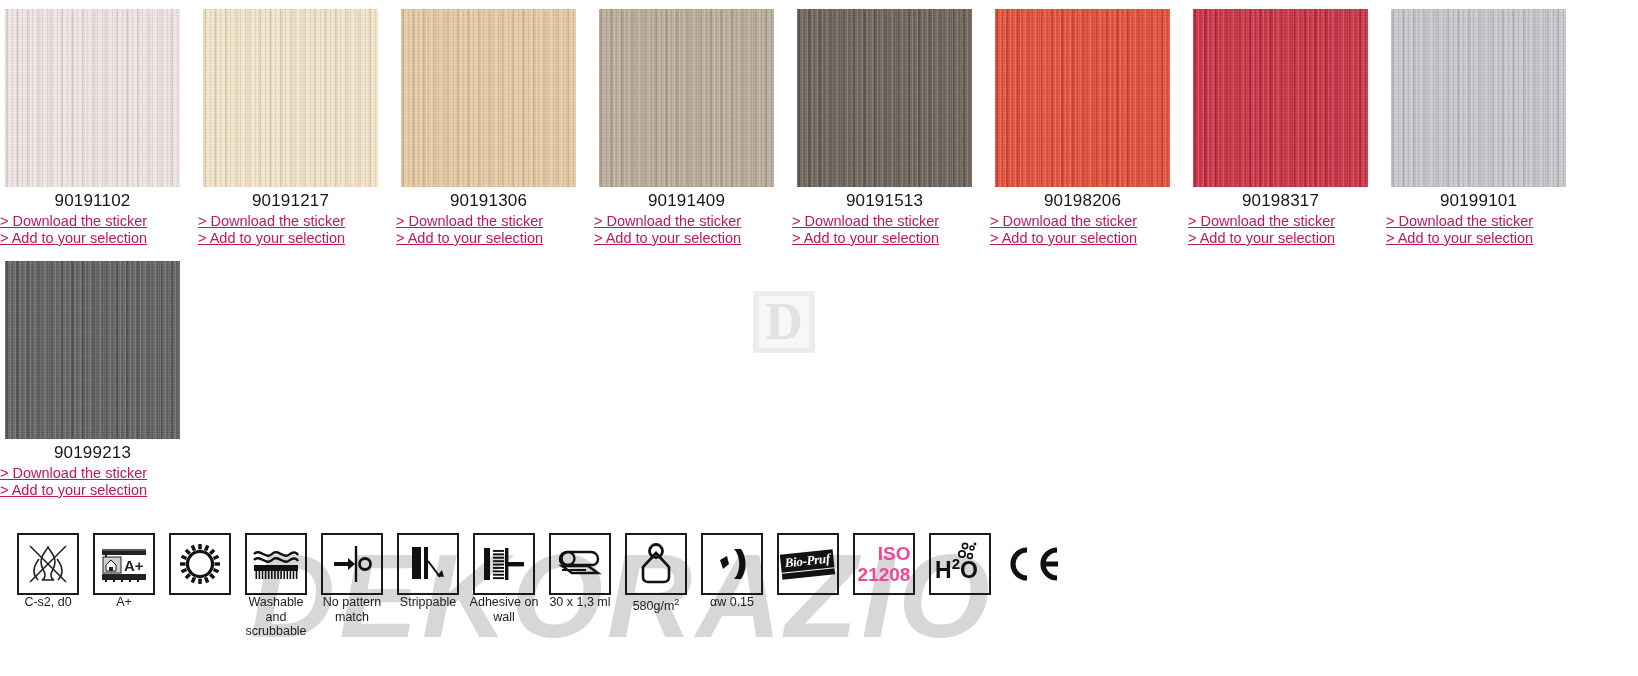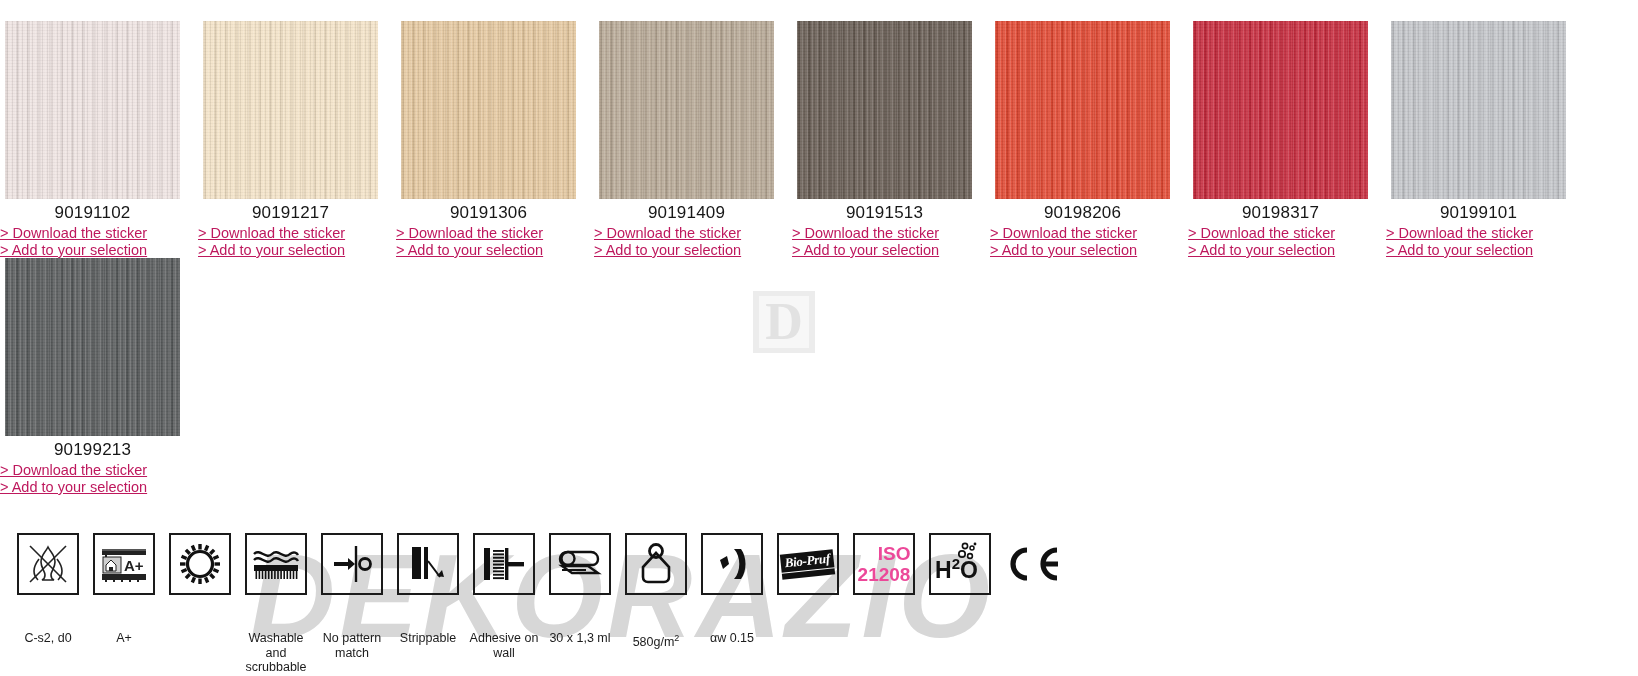--- a/index.html
+++ b/index.html
@@ -55,21 +55,21 @@
     font-weight: 700;
     line-height: 52px;
     text-align: center;
     font-family: "Liberation Serif", serif;
   }
 
   
   #swatch-grid {
     position: absolute;
     left: 0;
-    top: 16px;
+    top: 4px;
     width: 1638px;
     z-index: 2;
   }
   .swatch-row {
     display: flex;
     flex-direction: row;
     align-items: flex-start;
   }
   .swatch-card {
     width: 198px;
@@ -105,21 +105,21 @@
   .swatch-links a {
     display: block;
     font-size: 14.5px;
     line-height: 16.5px;
     color: #be185d;
     text-decoration: underline;
     white-space: nowrap;
   }
 
   
-  .row2 .swatch-card { padding-top: 0; }
+  .row2 .swatch-card { padding-top: 15px; }
 
   
   #icon-strip {
     position: absolute;
     left: 10px;
     top: 533px;
     display: flex;
     flex-direction: row;
     align-items: flex-start;
     z-index: 3;
@@ -141,21 +141,20 @@
     justify-content: center;
     position: relative;
   }
   .icon-box svg { display: block; }
   .icon-label {
     font-size: 12.5px;
     line-height: 14.5px;
     text-align: center;
     color: #1c1c1c;
     width: 76px;
-    margin-top: 36px;
   }
   .icon-label sup { font-size: 9px; }
   .cell-ce .icon-box { border: none; }
   .cell-ce { width: 70px; }
 
   .iso-txt {
     font-family: "Liberation Sans", sans-serif;
     font-weight: 700;
     font-size: 19px;
     line-height: 21px;

